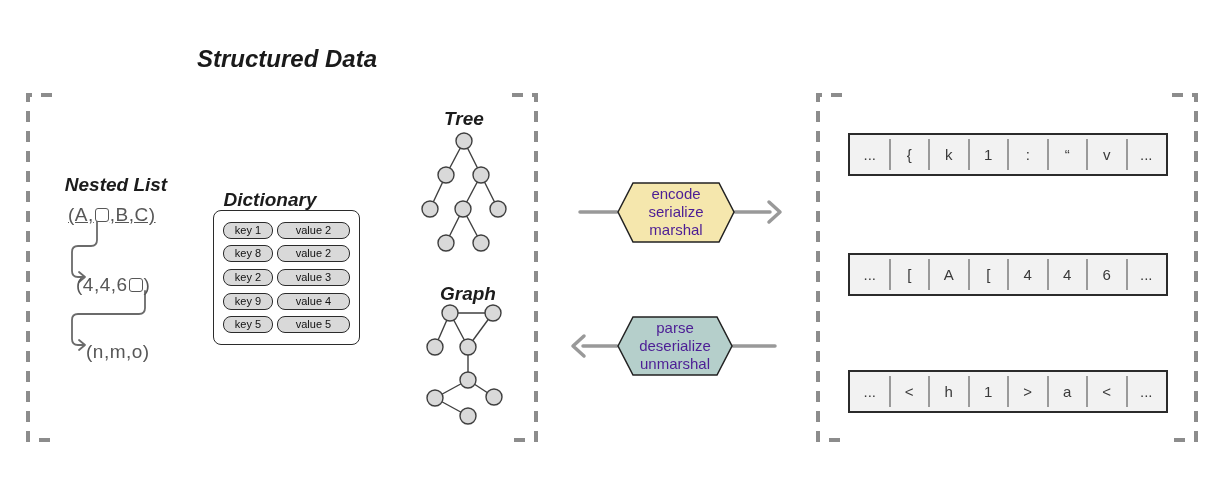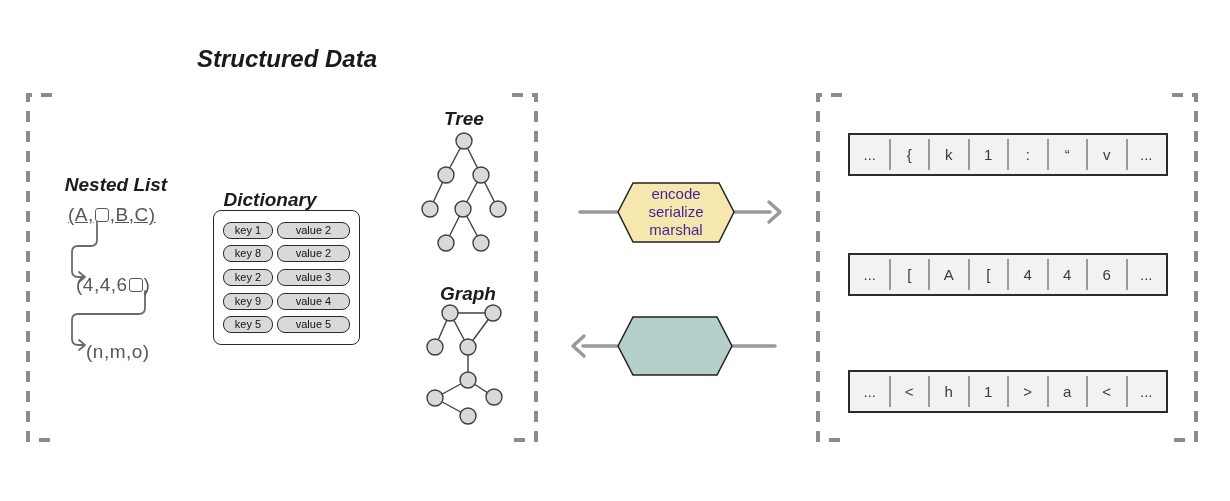--- a/index.html
+++ b/index.html
@@ -169,20 +169,25 @@
   </div>
 
   <div class="abs mini-label" style="left:404px;top:108px;">Tree</div>
   <div class="abs mini-label" style="left:408px;top:283px;">Graph</div>
 
   <div class="abs hex-text" style="left:619px;top:185px;">
     <div>encode</div>
     <div>serialize</div>
     <div>marshal</div>
   </div>
+  <div class="abs hex-text" style="left:618px;top:319px;">
+    <div>parse</div>
+    <div>deserialize</div>
+    <div>unmarshal</div>
+  </div>
 
   <div class="abs byte-array" style="left:848px;top:133px;">
     <span class="bcell">...</span>
     <span class="bcell">{</span>
     <span class="bcell">k</span>
     <span class="bcell">1</span>
     <span class="bcell">:</span>
     <span class="bcell">“</span>
     <span class="bcell">v</span>
     <span class="bcell">...</span>

